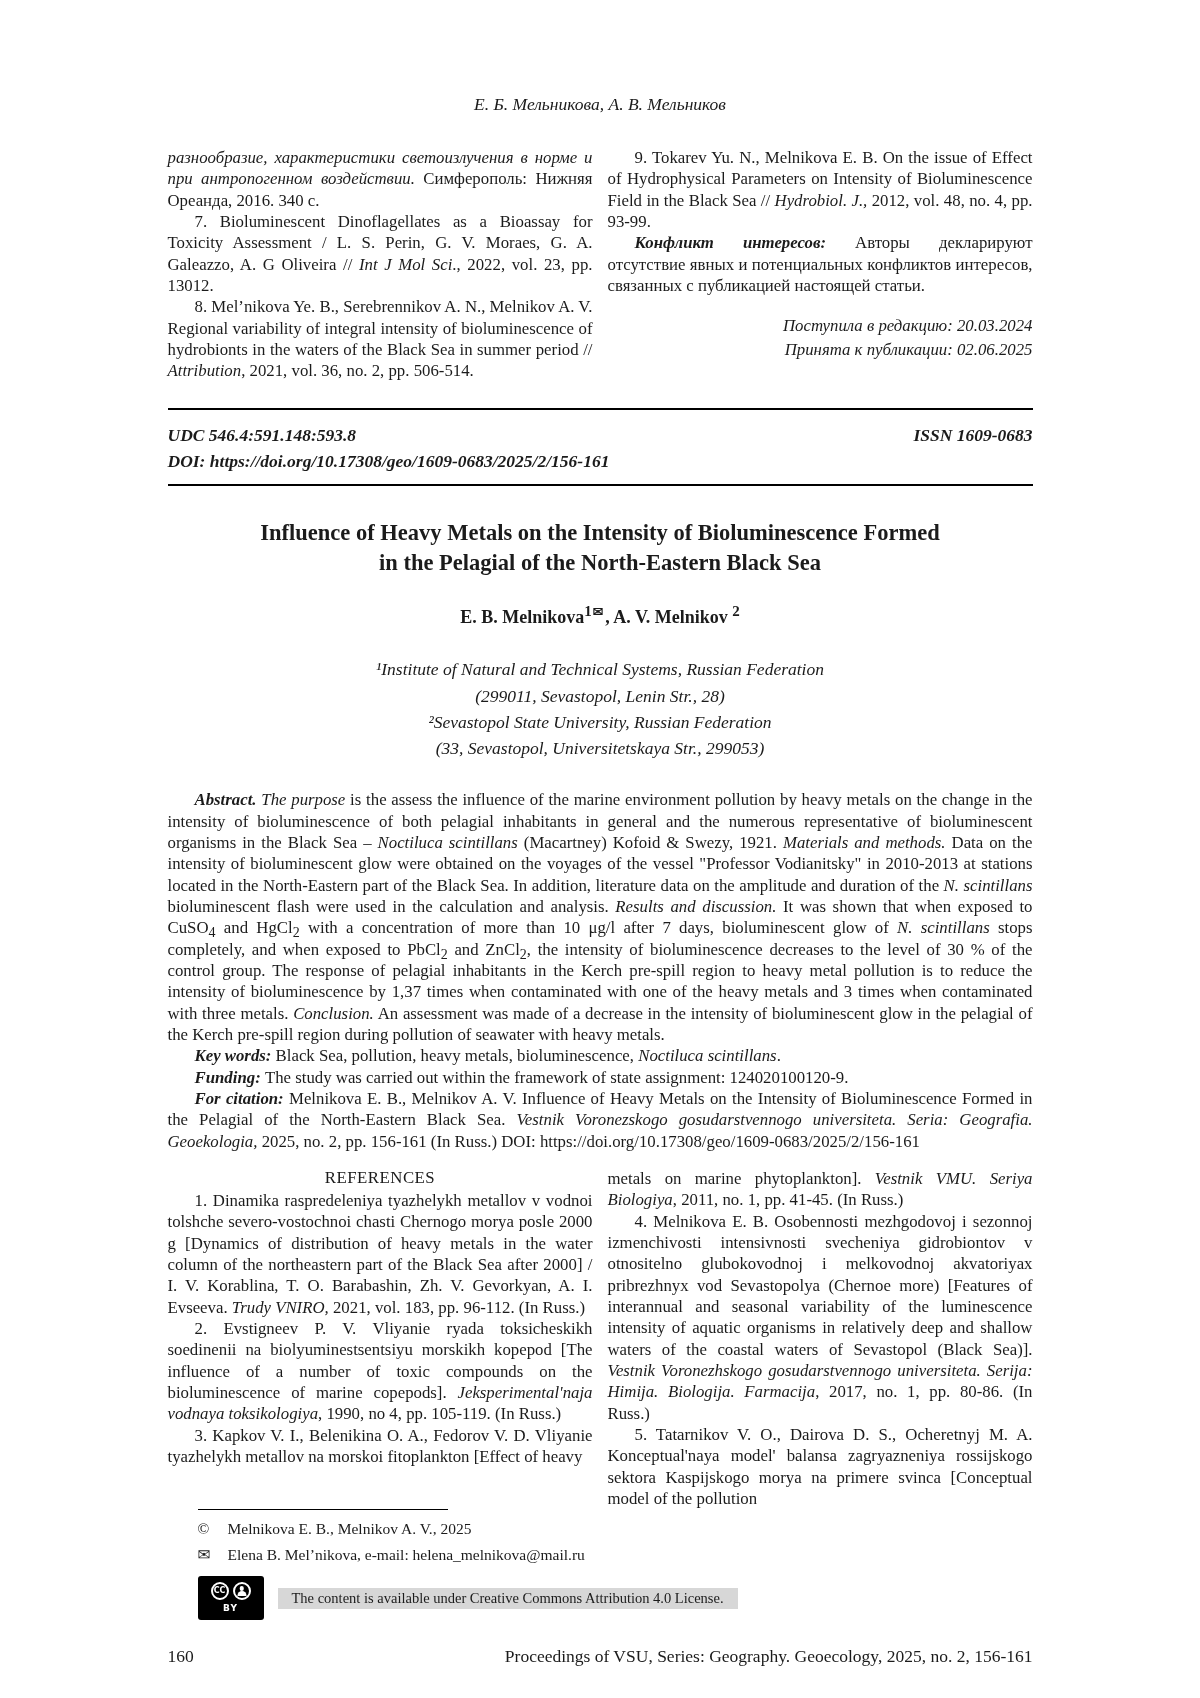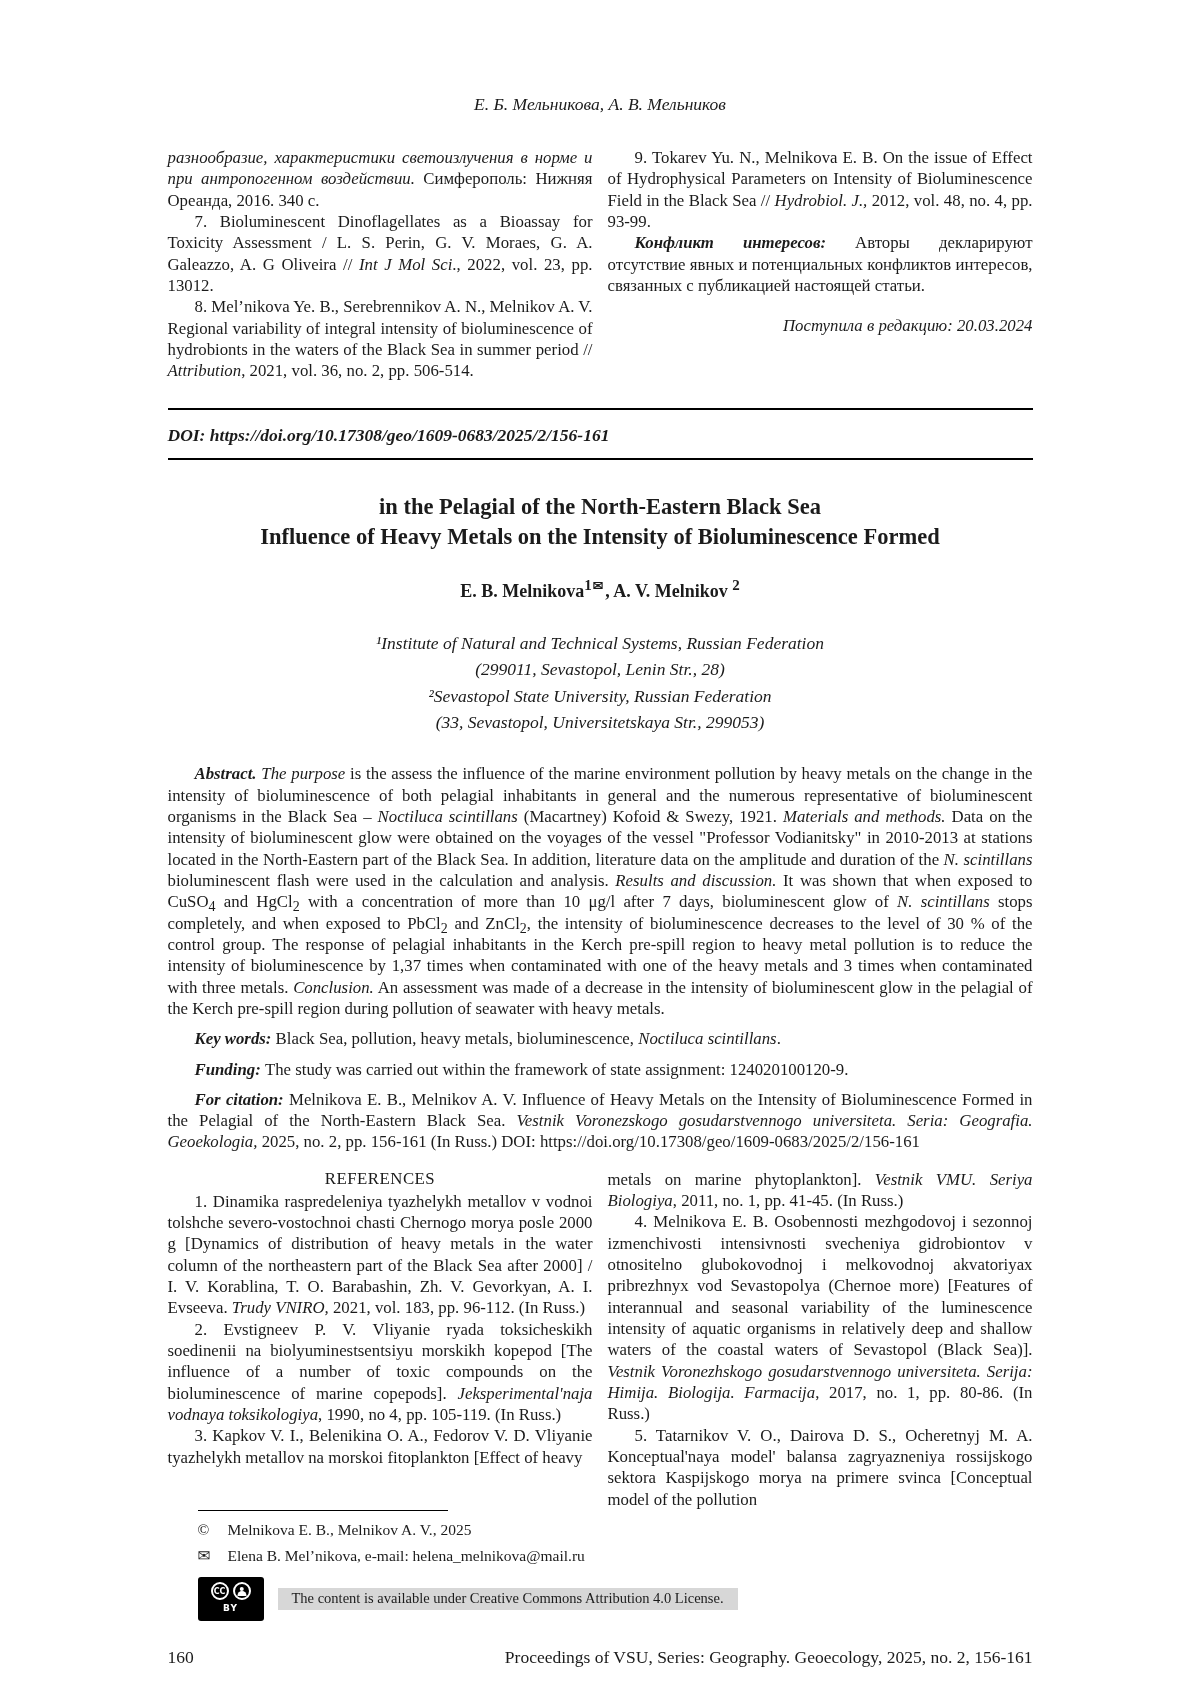--- a/index.html
+++ b/index.html
@@ -24,21 +24,21 @@
   .rule { border-top: 2px solid #000; margin-top: 26px; }
   .rule.rule2 { margin-top: 10px; }
   .meta { margin-top: 12px; }
   .meta-row { display: flex; justify-content: space-between; font-weight: bold; font-style: italic; font-size: 17.5px; line-height: 1.5; }
   .title { margin: 32px 0 0; text-align: center; font-size: 22.5px; line-height: 1.32; font-weight: bold; }
   .title-line { display: block; }
   .authors { margin-top: 30px; text-align: center; font-weight: bold; font-size: 18px; }
   sup.envelope { font-size: 12.5px; margin: 0 2px 0 1px; }
   .affiliations { margin-top: 28px; text-align: center; font-style: italic; font-size: 17.5px; line-height: 1.5; }
   .abstract { margin-top: 28px; }
-  .meta-p { margin-top: 9px; }
+  .meta-p { }
   .refs-bottom { margin-top: 16px; }
   .refs-heading { text-align: center; font-size: 16.8px; letter-spacing: 0.5px; margin-bottom: 2px; }
   .spacer { flex: 1 1 0; min-height: 0; }
   .footnotes { padding-left: 30px; font-size: 15.5px; line-height: 1.45; }
   .footnote-rule { width: 250px; border-top: 1px solid #000; margin-bottom: 8px; }
   .footnote-line { display: flex; gap: 12px; align-items: baseline; margin-bottom: 3px; }
   .fn-symbol { min-width: 18px; }
   .license-row { display: flex; align-items: center; gap: 14px; margin-top: 10px; }
   .cc-badge { width: 66px; height: 44px; background: #000; display: flex; flex-direction: column; align-items: center; justify-content: center; gap: 2px; border-radius: 3px; flex: 0 0 auto; }
   .cc-circles { display: flex; gap: 4px; }
@@ -59,36 +59,41 @@
   <div class="two-col top-refs">
     <div class="col">
       <p class="body-p"><span class="f-i">разнообразие, характеристики светоизлучения в норме и при антропогенном воздействии.</span><span> Симферополь: Нижняя Ореанда, 2016. 340 с.</span></p>
       <p class="body-p indent"><span>7. Bioluminescent Dinoflagellates as a Bioassay for Toxicity Assessment / L. S. Perin, G. V. Moraes, G. A. Galeazzo, A. G Oliveira // </span><span class="f-i">Int J Mol Sci</span><span>., 2022, vol. 23, pp. 13012.</span></p>
       <p class="body-p indent"><span>8. Mel’nikova Ye. B., Serebrennikov A. N., Melnikov A. V. Regional variability of integral intensity of bioluminescence of hydrobionts in the waters of the Black Sea in summer period // </span><span class="f-i">Attribution</span><span>, 2021, vol. 36, no. 2, pp. 506-514.</span></p>
     </div>
     <div class="col">
       <p class="body-p indent"><span>9. Tokarev Yu. N., Melnikova E. B. On the issue of Effect of Hydrophysical Parameters on Intensity of Bioluminescence Field in the Black Sea // </span><span class="f-i">Hydrobiol. J.,</span><span> 2012, vol. 48, no. 4, pp. 93-99.</span></p>
       <p class="body-p indent"><span class="f-bi">Конфликт интересов:</span><span> Авторы декларируют отсутствие явных и потенциальных конфликтов интересов, связанных с публикацией настоящей статьи.</span></p>
       <p class="date-line first">Поступила в редакцию: 20.03.2024</p>
+      <p class="date-line">Принята к публикации: 02.06.2025</p>
     </div>
   </div>
 
   <div class="rule"></div>
 
   <div class="meta">
+    <div class="meta-row">
+      <span>UDC 546.4:591.148:593.8</span>
+      <span>ISSN 1609-0683</span>
+    </div>
     <div class="meta-row">
       <span>DOI: https://doi.org/10.17308/geo/1609-0683/2025/2/156-161</span>
     </div>
   </div>
 
   <div class="rule rule2"></div>
 
   <h1 class="title">
+    <span class="title-line">Influence of Heavy Metals on the Intensity of Bioluminescence Formed</span>
     <span class="title-line">in the Pelagial of the North-Eastern Black Sea</span>
-    <span class="title-line">Influence of Heavy Metals on the Intensity of Bioluminescence Formed</span>
   </h1>
 
   <p class="authors"><span>E. B. Melnikova</span><sup>1</sup><sup class="envelope">✉</sup><span>, A. V. Melnikov </span><sup>2</sup></p>
 
   <div class="affiliations">
     <p>¹Institute of Natural and Technical Systems, Russian Federation</p>
     <p>(299011, Sevastopol, Lenin Str., 28)</p>
     <p>²Sevastopol State University, Russian Federation</p>
     <p>(33, Sevastopol, Universitetskaya Str., 299053)</p>
   </div>

